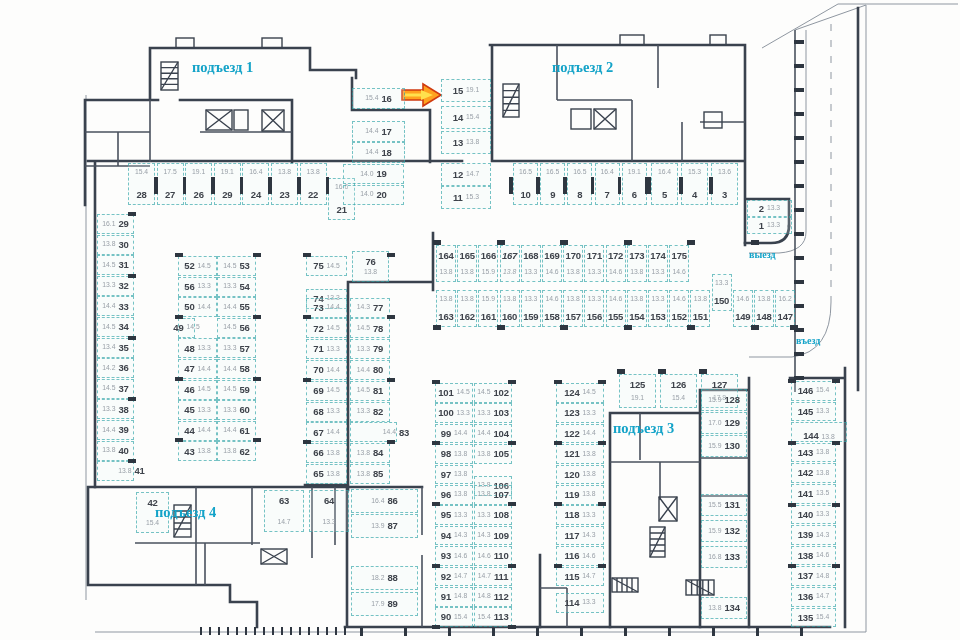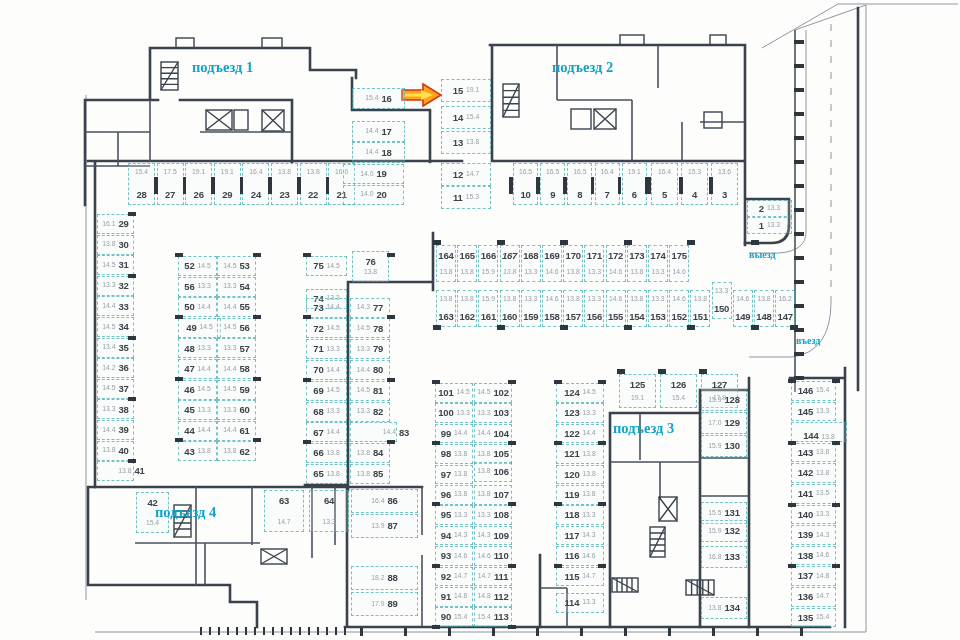--- a/index.html
+++ b/index.html
@@ -173,21 +173,21 @@
       <span class="a">16.4</span>
     </div>
     <div class="spot stack-an" style="left: 271px; top: 163px; width: 27px; height: 42px;">
       <span class="n">23</span>
       <span class="a">13.8</span>
     </div>
     <div class="spot stack-an" style="left: 299.6px; top: 163px; width: 27px; height: 42px;">
       <span class="n">22</span>
       <span class="a">13.8</span>
     </div>
-    <div class="spot stack-an" style="left: 328.2px; top: 163px; width: 27px; height: 42px;">
+    <div class="spot stack-an" style="left: 328.2px; top: 178px; width: 27px; height: 42px;">
       <span class="n">21</span>
       <span class="a">16.6</span>
     </div>
     <div class="spot h-an" style="left: 352px; top: 88px; width: 53px; height: 21px;">
       <span class="n">16</span>
       <span class="a">15.4</span>
     </div>
     <div class="spot h-an" style="left: 352px; top: 121px; width: 53px; height: 21px;">
       <span class="n">17</span>
       <span class="a">14.4</span>
@@ -321,21 +321,21 @@
       <span class="a">14.5</span>
     </div>
     <div class="spot h-na" style="left: 178px; top: 276.6px; width: 39px; height: 20px;">
       <span class="n">56</span>
       <span class="a">13.3</span>
     </div>
     <div class="spot h-na" style="left: 178px; top: 297.2px; width: 39px; height: 20px;">
       <span class="n">50</span>
       <span class="a">14.4</span>
     </div>
-    <div class="spot h-na" style="left: 178px; top: 317.8px; width: 43px; height: 20px;">
+    <div class="spot h-na" style="left: 178px; top: 317.8px; width: 17px; height: 20px;">
       <span class="n">49</span>
       <span class="a">14.5</span>
     </div>
     <div class="spot h-na" style="left: 178px; top: 338.4px; width: 39px; height: 20px;">
       <span class="n">48</span>
       <span class="a">13.3</span>
     </div>
     <div class="spot h-na" style="left: 178px; top: 359px; width: 39px; height: 20px;">
       <span class="n">47</span>
       <span class="a">14.4</span>
@@ -573,21 +573,21 @@
       <span class="a">13.3</span>
     </div>
     <div class="spot stack-an" style="left: 669.2px; top: 290px; width: 20px; height: 37px;">
       <span class="n">152</span>
       <span class="a">14.6</span>
     </div>
     <div class="spot stack-an" style="left: 690.4px; top: 290px; width: 20px; height: 37px;">
       <span class="n">151</span>
       <span class="a">13.8</span>
     </div>
-    <div class="spot stack-an" style="left: 711.6px; top: 282px; width: 20px; height: 37px;">
+    <div class="spot stack-an" style="left: 711.6px; top: 274px; width: 20px; height: 37px;">
       <span class="n">150</span>
       <span class="a">13.3</span>
     </div>
     <div class="spot stack-an" style="left: 732.8px; top: 290px; width: 20px; height: 37px;">
       <span class="n">149</span>
       <span class="a">14.6</span>
     </div>
     <div class="spot stack-an" style="left: 754px; top: 290px; width: 20px; height: 37px;">
       <span class="n">148</span>
       <span class="a">13.8</span>
@@ -653,21 +653,21 @@
       <span class="a">13.3</span>
     </div>
     <div class="spot h-an" style="left: 474px; top: 423.8px; width: 38px; height: 19.5px;">
       <span class="n">104</span>
       <span class="a">14.4</span>
     </div>
     <div class="spot h-an" style="left: 474px; top: 444.2px; width: 38px; height: 19.5px;">
       <span class="n">105</span>
       <span class="a">13.8</span>
     </div>
-    <div class="spot h-an" style="left: 474px; top: 462px; width: 38px; height: 19.5px;">
+    <div class="spot h-an" style="left: 474px; top: 476px; width: 38px; height: 19.5px;">
       <span class="n">106</span>
       <span class="a">13.8</span>
     </div>
     <div class="spot h-an" style="left: 474px; top: 485px; width: 38px; height: 19.5px;">
       <span class="n">107</span>
       <span class="a">13.8</span>
     </div>
     <div class="spot h-an" style="left: 474px; top: 505.4px; width: 38px; height: 19.5px;">
       <span class="n">108</span>
       <span class="a">13.3</span>
@@ -753,21 +753,21 @@
       <span class="a">15.9</span>
     </div>
     <div class="spot h-an" style="left: 701px; top: 412px; width: 46px; height: 22px;">
       <span class="n">129</span>
       <span class="a">17.0</span>
     </div>
     <div class="spot h-an" style="left: 701px; top: 435px; width: 46px; height: 22px;">
       <span class="n">130</span>
       <span class="a">15.9</span>
     </div>
-    <div class="spot h-an" style="left: 701px; top: 494px; width: 46px; height: 22px; margin-top: 8px;">
+    <div class="spot h-an" style="left: 701px; top: 494px; width: 46px; height: 22px;">
       <span class="n">131</span>
       <span class="a">15.5</span>
     </div>
     <div class="spot h-an" style="left: 701px; top: 520px; width: 46px; height: 22px;">
       <span class="n">132</span>
       <span class="a">15.9</span>
     </div>
     <div class="spot h-an" style="left: 701px; top: 546px; width: 46px; height: 22px;">
       <span class="n">133</span>
       <span class="a">16.8</span>

